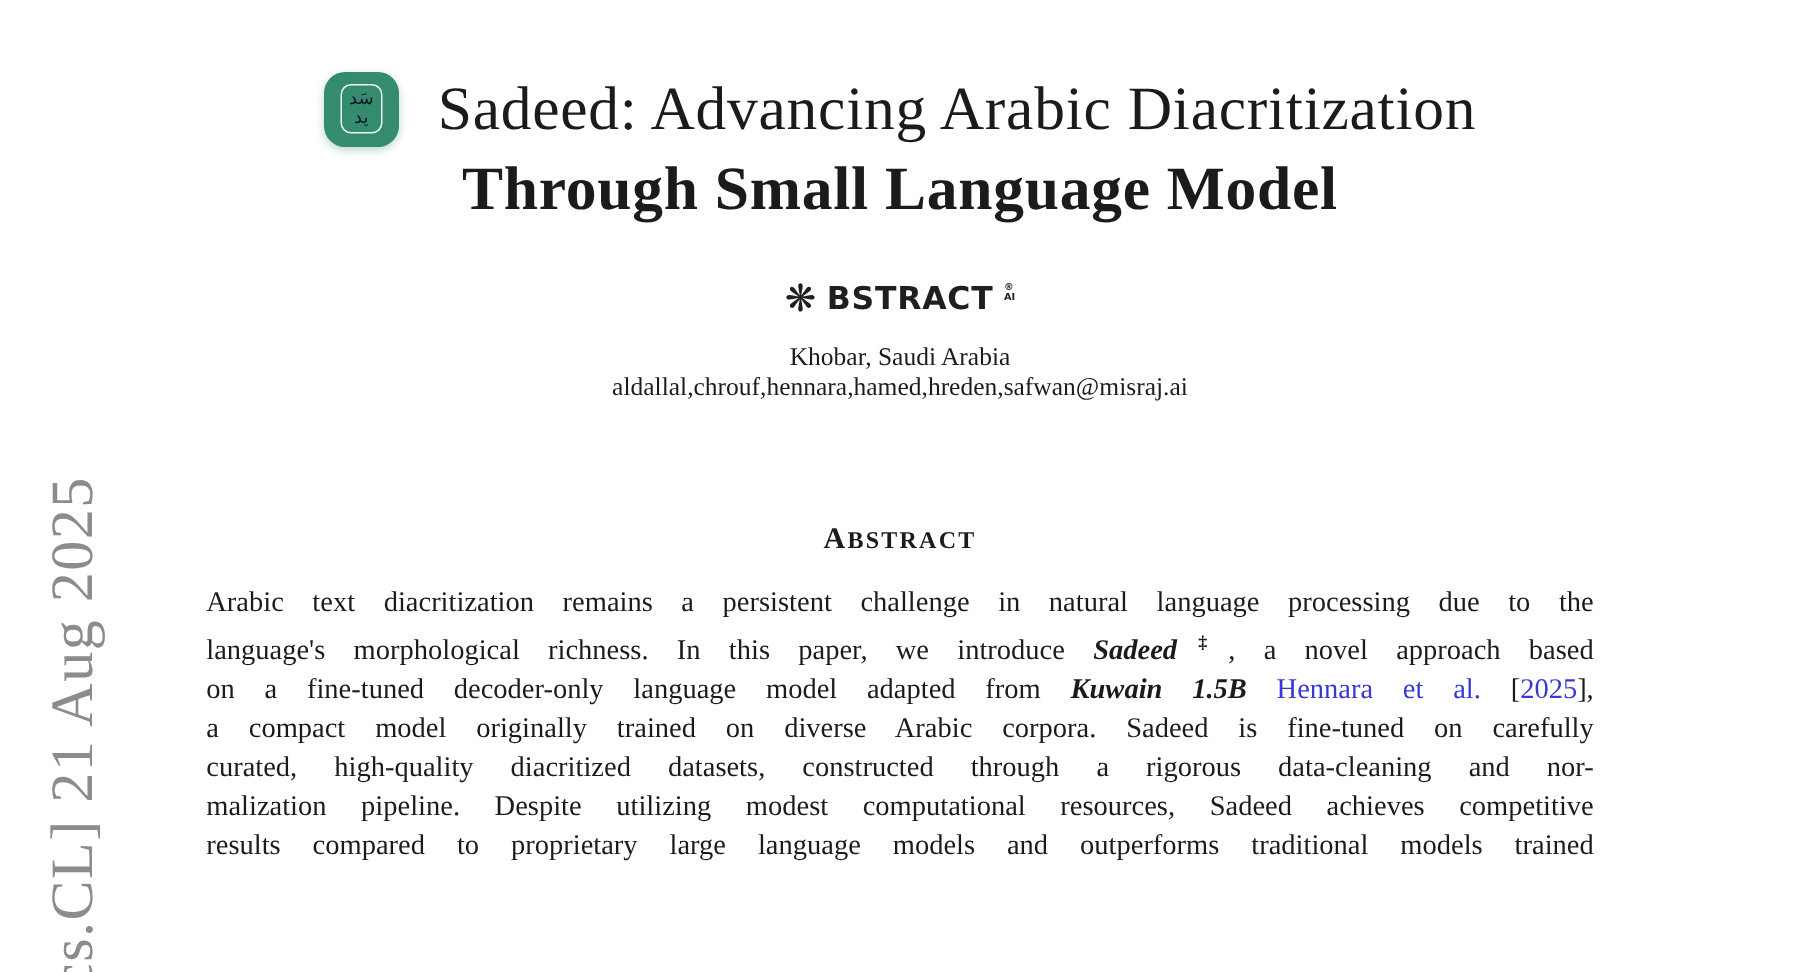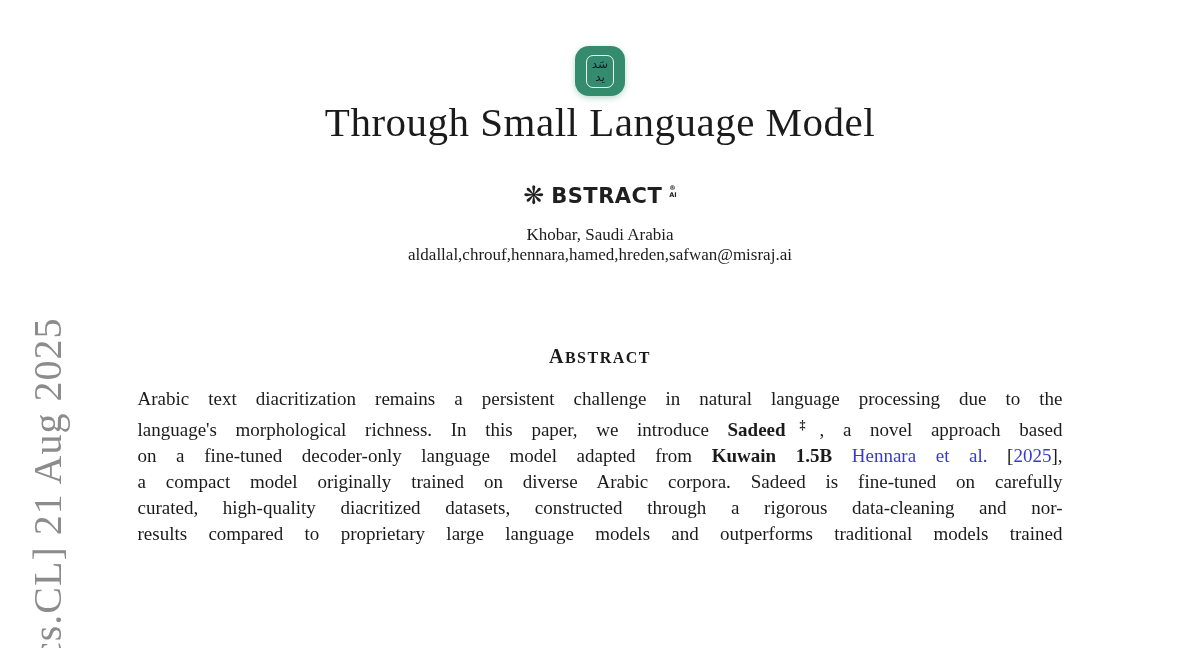--- a/index.html
+++ b/index.html
@@ -33,21 +33,21 @@
   .header{padding-top:46px;}
   .title-line1{
     display:flex;align-items:center;justify-content:center;gap:26px;
   }
   .title-text{
     font-size:41px;line-height:53px;font-weight:500;
     letter-spacing:0.5px;
   }
   .title-line2{
     text-align:center;
-    font-size:41px;line-height:53px;font-weight:400;
+    font-size:41px;line-height:53px;font-weight:700;
     letter-spacing:0.5px;
   }
   .app-icon{
     width:50px;height:50px;border-radius:14px;
     background:var(--green);
     display:flex;align-items:center;justify-content:center;
     box-shadow:0 2px 6px rgba(53,139,110,0.35);
     flex:0 0 auto;
   }
   .icon-frame{
@@ -96,39 +96,40 @@
   .abstract-heading .rest{font-size:16px;}
   .abstract-col{
     width:925px;margin:18px auto 0 auto;
   }
   .abs-line{
     font-size:19px;line-height:26px;
     text-align:justify;text-align-last:justify;
     text-justify:inter-word;
     white-space:nowrap;
   }
-  .abs-line .bold{font-weight:bold;}
+  .abs-line .bold{font-weight:bold;font-style:italic;}
   .abs-line sup{font-weight:bold;font-size:12px;}
   .cite-link{color:var(--link);cursor:pointer;}
 </style>
 </head>
 <body>
 
 <div class="page">
 
   <div class="arxiv-side">cs.CL] 21 Aug 2025</div>
 
   <div class="header">
     <div class="title-line1">
       <span class="app-icon">
         <span class="icon-frame">
           <span>سَد</span><br>
           <span>يد</span>
         </span>
       </span>
+      <span class="title-text">Sadeed: Advancing Arabic Diacritization</span>
     </div>
     <div class="title-line2">Through Small Language Model</div>
   </div>
 
 
   <div class="logo-row">
     <span class="logo-swirl">❋</span>
     <span class="logo-word">BSTRACT</span>
     <span class="logo-sup">
       <span>®</span>
@@ -143,16 +144,17 @@
   <div class="abstract-heading">
     <span class="cap">A</span><span class="rest">BSTRACT</span>
   </div>
 
   <div class="abstract-col">
       <div class="abs-line"><span>Arabic text diacritization remains a persistent challenge in natural language processing due to the</span></div>
       <div class="abs-line"><span>language's morphological richness. In this paper, we introduce </span><span class="bold">Sadeed</span><sup>‡</sup><span>, a novel approach based</span></div>
       <div class="abs-line"><span>on a fine-tuned decoder-only language model adapted from </span><span class="bold">Kuwain 1.5B</span><span> </span><span class="cite-link">Hennara et al.</span><span> [</span><span class="cite-link">2025</span><span>],</span></div>
       <div class="abs-line"><span>a compact model originally trained on diverse Arabic corpora. Sadeed is fine-tuned on carefully</span></div>
       <div class="abs-line"><span>curated, high-quality diacritized datasets, constructed through a rigorous data-cleaning and nor-</span></div>
+      <div class="abs-line"><span>malization pipeline. Despite utilizing modest computational resources, Sadeed achieves competitive</span></div>
       <div class="abs-line"><span>results compared to proprietary large language models and outperforms traditional models trained</span></div>
     </div>
 
 </div>
 
 </body></html>

